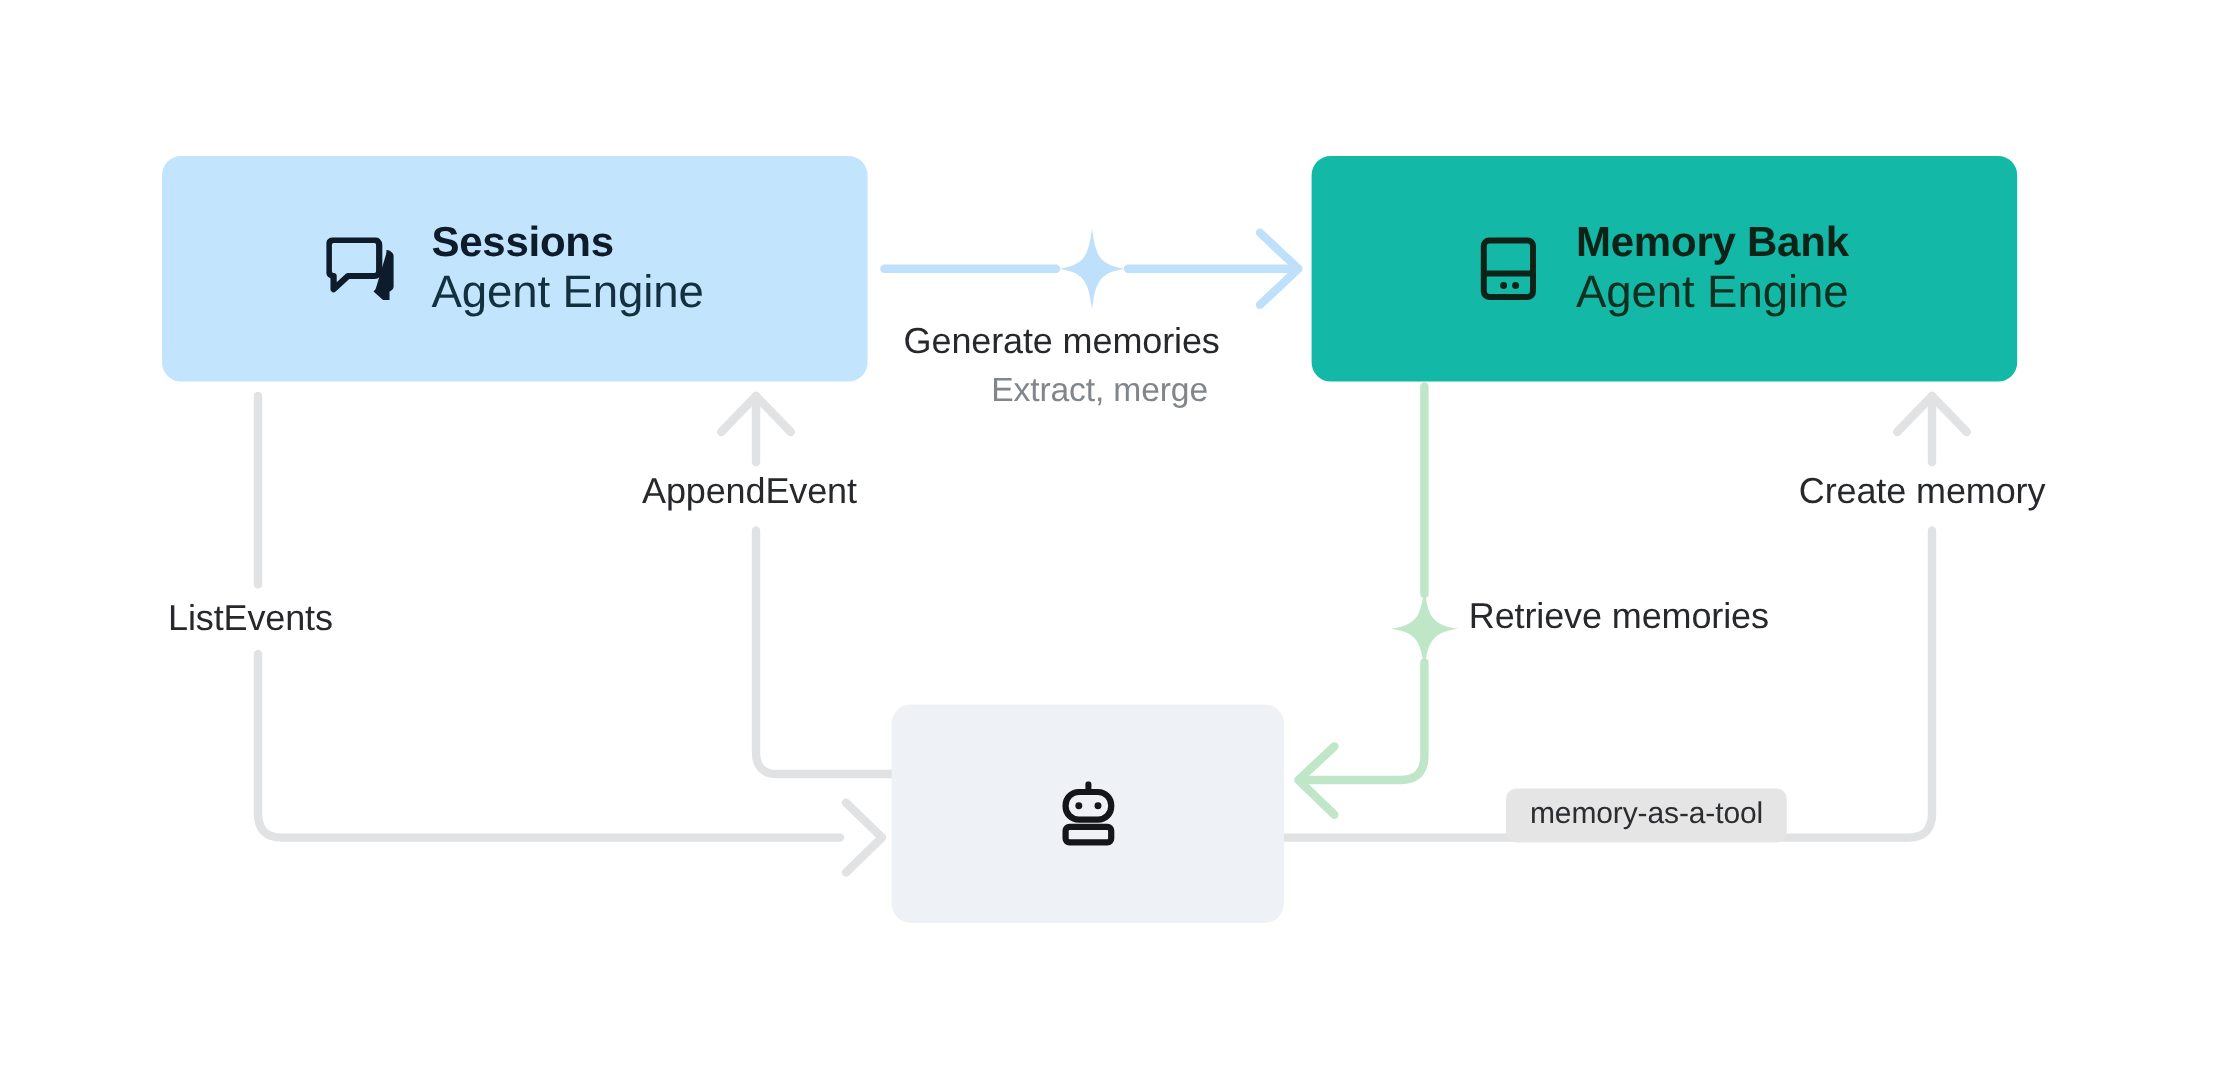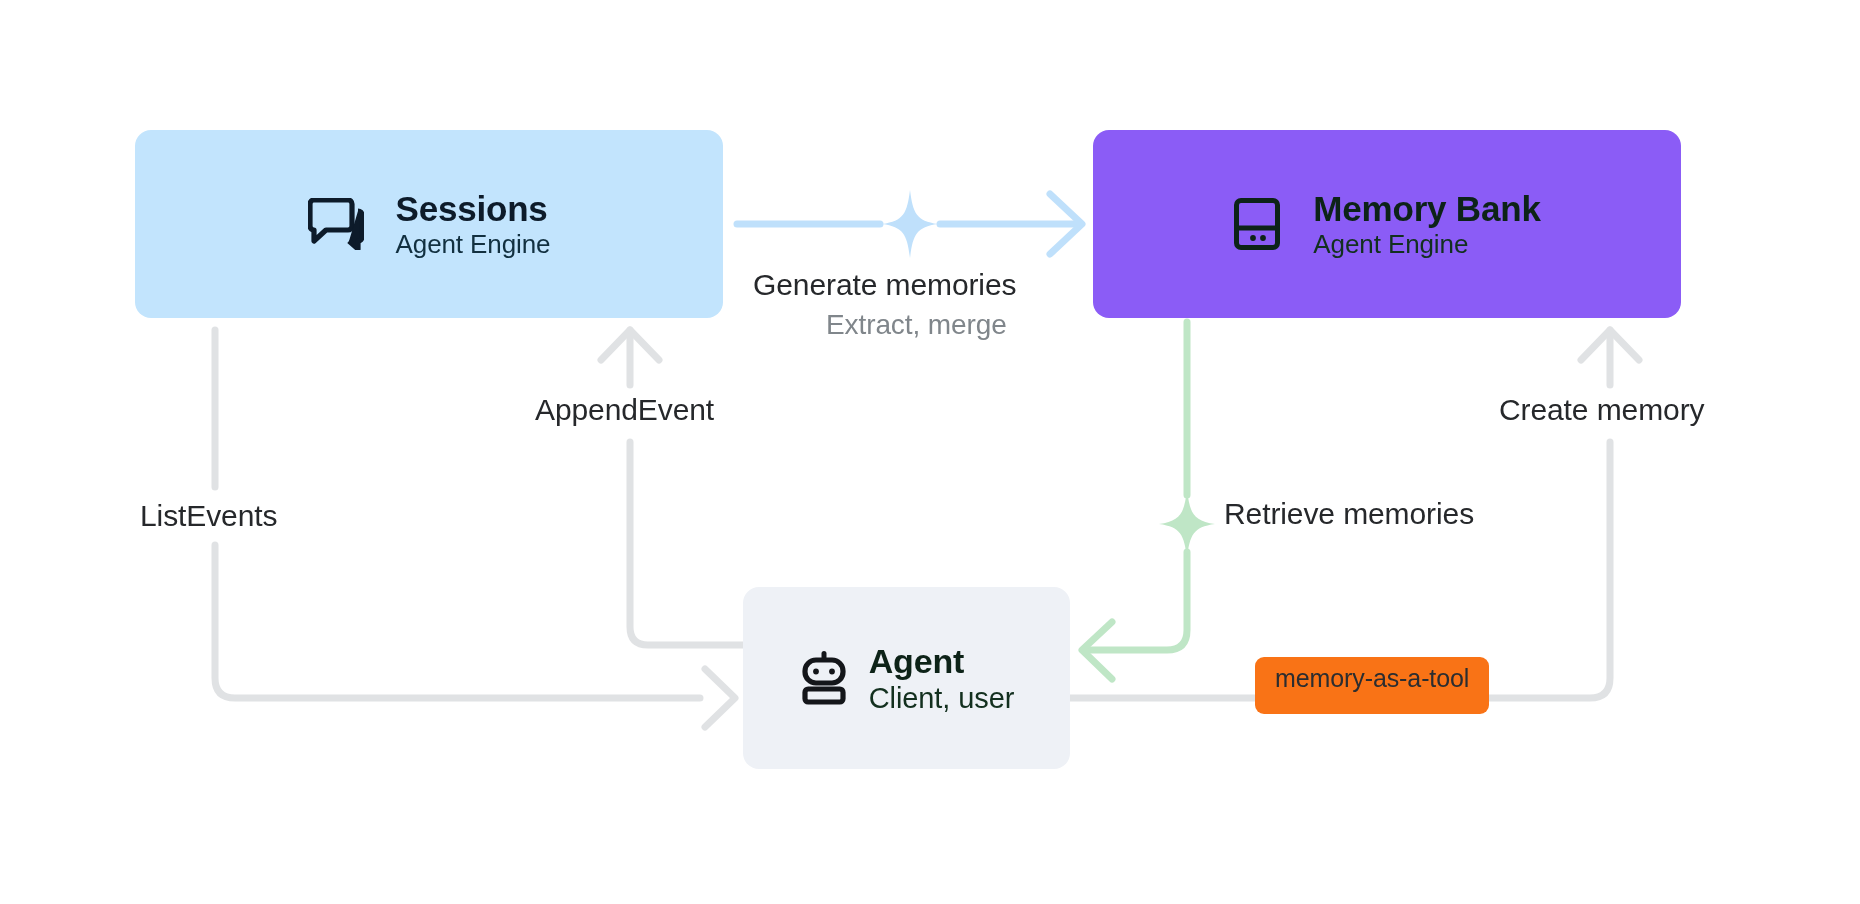--- a/index.html
+++ b/index.html
@@ -49,21 +49,21 @@
     display: flex;
     flex-direction: column;
     line-height: 1.12;
   }
   .node-title {
     font-size: 35px;
     font-weight: 700;
     letter-spacing: -0.2px;
   }
   .node-sub {
-    font-size: 26px;
+    font-size: 38px;
     font-weight: 400;
     letter-spacing: -0.1px;
     margin-top: 2px;
   }
 
   #node-sessions {
     left: 135px;
     top: 130px;
     width: 588px;
     height: 188px;
@@ -71,21 +71,21 @@
     justify-content: center;
   }
   #node-sessions .node-title { color: #0d1b2a; }
   #node-sessions .node-sub   { color: #123040; }
 
   #node-memory {
     left: 1093px;
     top: 130px;
     width: 588px;
     height: 188px;
-    background: #8b5cf6;
+    background: #14b8a6;
     justify-content: center;
   }
   #node-memory .node-title { color: #0d2318; }
   #node-memory .node-sub   { color: #12301f; }
 
   #node-agent {
     left: 743px;
     top: 587px;
     width: 327px;
     height: 182px;
@@ -117,22 +117,22 @@
   #sublabel-generate{ left: 810px; top: 309px; }
   #label-append     { left: 535px; top: 393px; }
   #label-listevents { left: 140px; top: 499px; }
   #label-retrieve   { left: 1224px; top: 497px; }
   #label-create     { left: 1499px; top: 393px; }
 
   .pill-badge {
     position: absolute;
     left: 1255px;
     top: 657px;
-    padding: 7px 20px 21px 20px;
-    background: #f97316;
+    padding: 7px 20px 9px 20px;
+    background: #e5e5e5;
     border-radius: 9px;
     color: #2b2d30;
     font-size: 25px;
     letter-spacing: -0.1px;
     white-space: nowrap;
   }
 </style>
 </head>
 <body>
 
@@ -221,24 +221,20 @@
     <div class="node-inner">
       <span class="node-icon">
         <svg width="50" height="54" viewBox="0 0 50 54" xmlns="http://www.w3.org/2000/svg">
           <line x1="25" y1="2.5" x2="25" y2="8" stroke="#14161a" stroke-width="5" stroke-linecap="round"></line>
           <rect x="6" y="9" width="38" height="23" rx="11" fill="none" stroke="#14161a" stroke-width="5.2"></rect>
           <circle cx="17" cy="20.5" r="2.9" fill="#14161a"></circle>
           <circle cx="33" cy="20.5" r="2.9" fill="#14161a"></circle>
           <rect x="6" y="38" width="38" height="13" rx="3.2" fill="none" stroke="#14161a" stroke-width="5.2"></rect>
         </svg>
       </span>
-      <span class="node-text">
-        <span class="node-title">Agent</span>
-        <span class="node-sub">Client, user</span>
-      </span>
     </div>
   </div>
 
   <div class="edge-label" id="label-generate">Generate memories</div>
   <div class="edge-sublabel" id="sublabel-generate">Extract, merge</div>
 
   <div class="edge-label" id="label-append">AppendEvent</div>
 
   <div class="edge-label" id="label-listevents">ListEvents</div>
 

